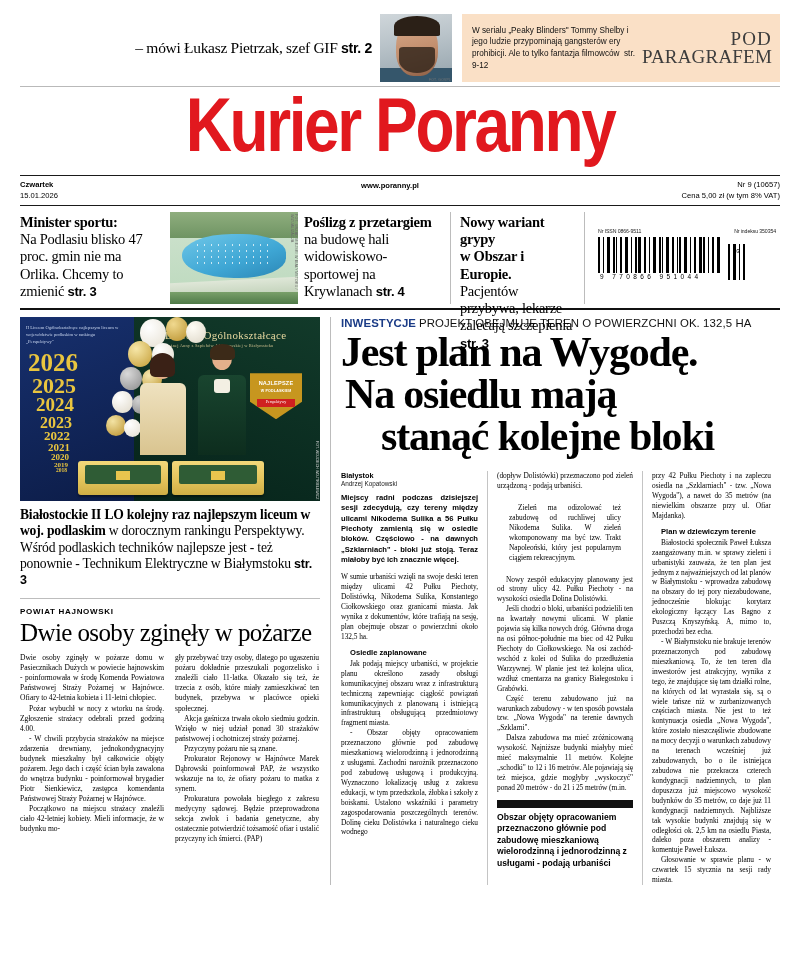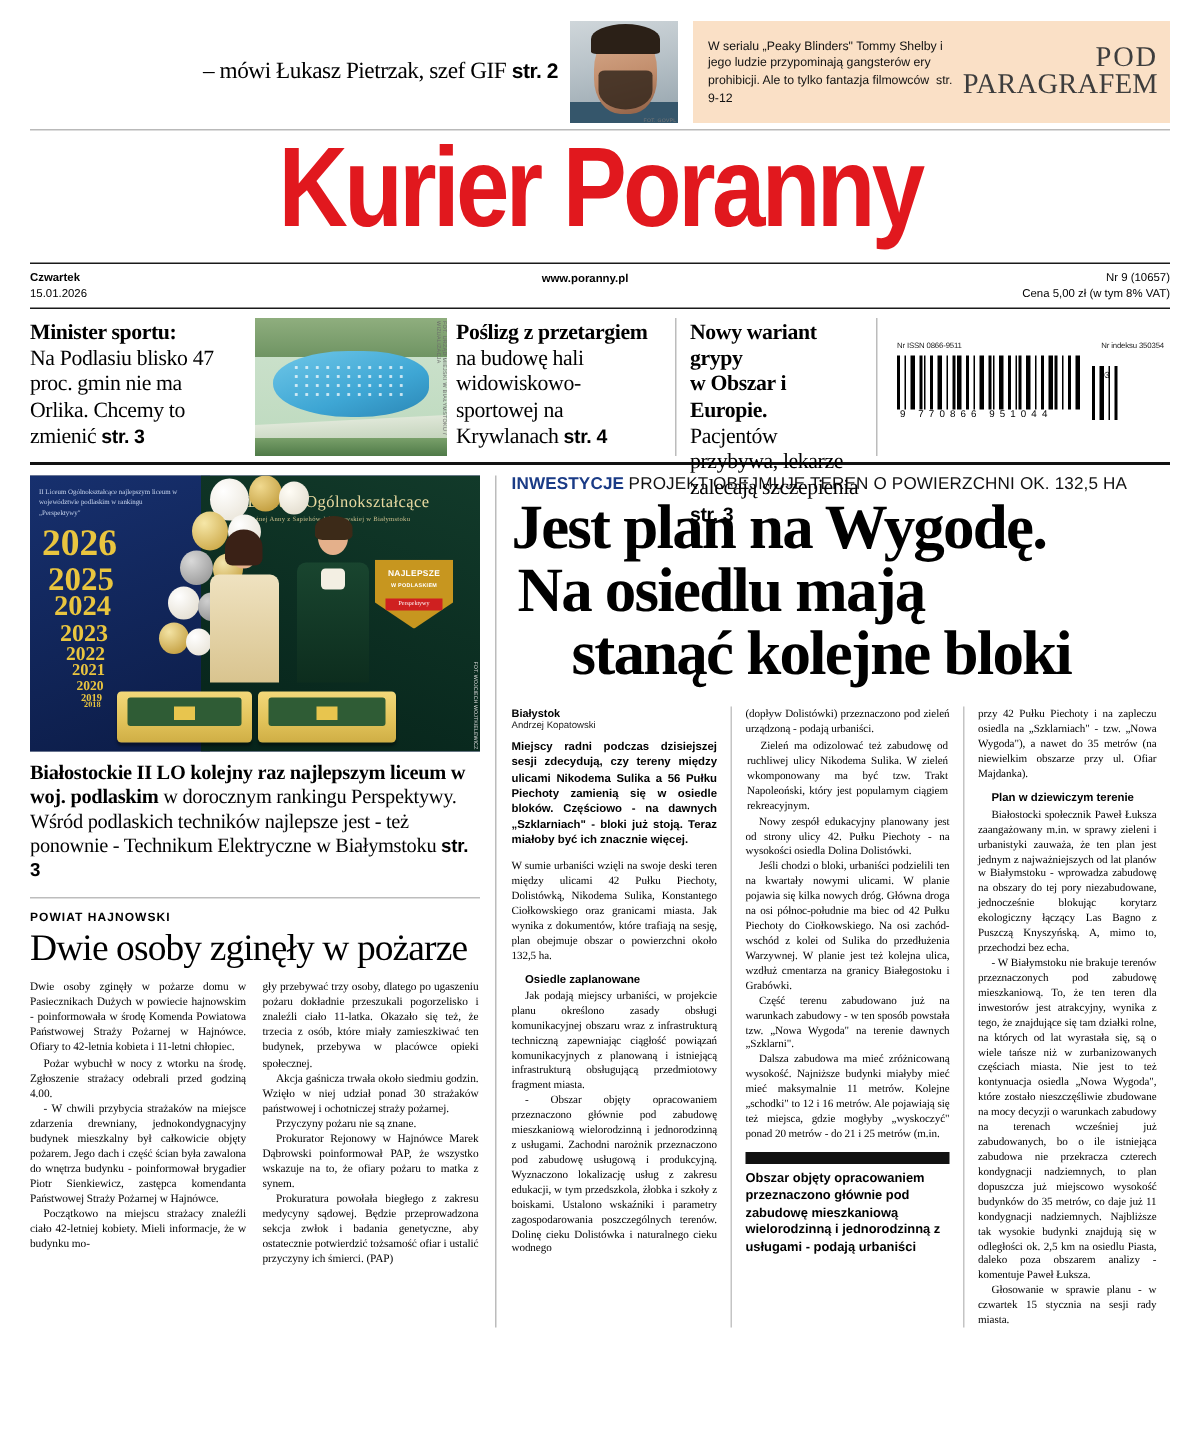--- a/index.html
+++ b/index.html
@@ -445,21 +445,21 @@
           <div class="author">Andrzej Kopatowski</div>
           <p class="lede">Miejscy radni podczas dzisiejszej sesji zdecydują, czy tereny między ulicami Nikodema Sulika a 56 Pułku Piechoty zamienią się w osiedle bloków. Częściowo - na dawnych „Szklarniach" - bloki już stoją. Teraz miałoby być ich znacznie więcej.</p>
           <p class="bodytext">W sumie urbaniści wzięli na swoje deski teren między ulicami 42 Pułku Piechoty, Dolistówką, Nikodema Sulika, Konstantego Ciołkowskiego oraz granicami miasta. Jak wynika z dokumentów, które trafiają na sesję, plan obejmuje obszar o powierzchni około 132,5 ha.</p>
           <div class="subhd">Osiedle zaplanowane</div>
           <p class="bodytext" style="text-indent:9px;margin:0">Jak podają miejscy urbaniści, w projekcie planu określono zasady obsługi komunikacyjnej obszaru wraz z infrastrukturą techniczną zapewniając ciągłość powiązań komunikacyjnych z planowaną i istniejącą infrastrukturą obsługującą przedmiotowy fragment miasta.</p>
           <p class="bodytext" style="text-indent:9px;margin:0">- Obszar objęty opracowaniem przeznaczono głównie pod zabudowę mieszkaniową wielorodzinną i jednorodzinną z usługami. Zachodni narożnik przeznaczono pod zabudowę usługową i produkcyjną. Wyznaczono lokalizację usług z zakresu edukacji, w tym przedszkola, żłobka i szkoły z boiskami. Ustalono wskaźniki i parametry zagospodarowania poszczególnych terenów. Dolinę cieku Dolistówka i naturalnego cieku wodnego</p>
         </div>
 
         <div class="art-col c2">
           <p class="bodytext">(dopływ Dolistówki) przeznaczono pod zieleń urządzoną - podają urbaniści.</p>
-          <p class="bodytext" style="text-indent:9px;margin:1px">Zieleń ma odizolować też zabudowę od ruchliwej ulicy Nikodema Sulika. W zieleń wkomponowany ma być tzw. Trakt Napoleoński, który jest popularnym ciągiem rekreacyjnym.</p>
+          <p class="bodytext" style="text-indent:9px;margin:12px">Zieleń ma odizolować też zabudowę od ruchliwej ulicy Nikodema Sulika. W zieleń wkomponowany ma być tzw. Trakt Napoleoński, który jest popularnym ciągiem rekreacyjnym.</p>
           <p class="bodytext" style="text-indent:9px;margin:0">Nowy zespół edukacyjny planowany jest od strony ulicy 42. Pułku Piechoty - na wysokości osiedla Dolina Dolistówki.</p>
           <p class="bodytext" style="text-indent:9px;margin:0">Jeśli chodzi o bloki, urbaniści podzielili ten na kwartały nowymi ulicami. W planie pojawia się kilka nowych dróg. Główna droga na osi północ-południe ma biec od 42 Pułku Piechoty do Ciołkowskiego. Na osi zachód-wschód z kolei od Sulika do przedłużenia Warzywnej. W planie jest też kolejna ulica, wzdłuż cmentarza na granicy Białegostoku i Grabówki.</p>
           <p class="bodytext" style="text-indent:9px;margin:0">Część terenu zabudowano już na warunkach zabudowy - w ten sposób powstała tzw. „Nowa Wygoda" na terenie dawnych „Szklarni".</p>
           <p class="bodytext" style="text-indent:9px;margin:0">Dalsza zabudowa ma mieć zróżnicowaną wysokość. Najniższe budynki miałyby mieć mieć maksymalnie 11 metrów. Kolejne „schodki" to 12 i 16 metrów. Ale pojawiają się też miejsca, gdzie mogłyby „wyskoczyć" ponad 20 metrów - do 21 i 25 metrów (m.in.</p>
           <div class="pullbox">
             <div class="bar"></div>
             <div class="txt">Obszar objęty opracowaniem przeznaczono głównie pod zabudowę mieszkaniową wielorodzinną i jednorodzinną z usługami - podają urbaniści</div>
           </div>
         </div>
 

